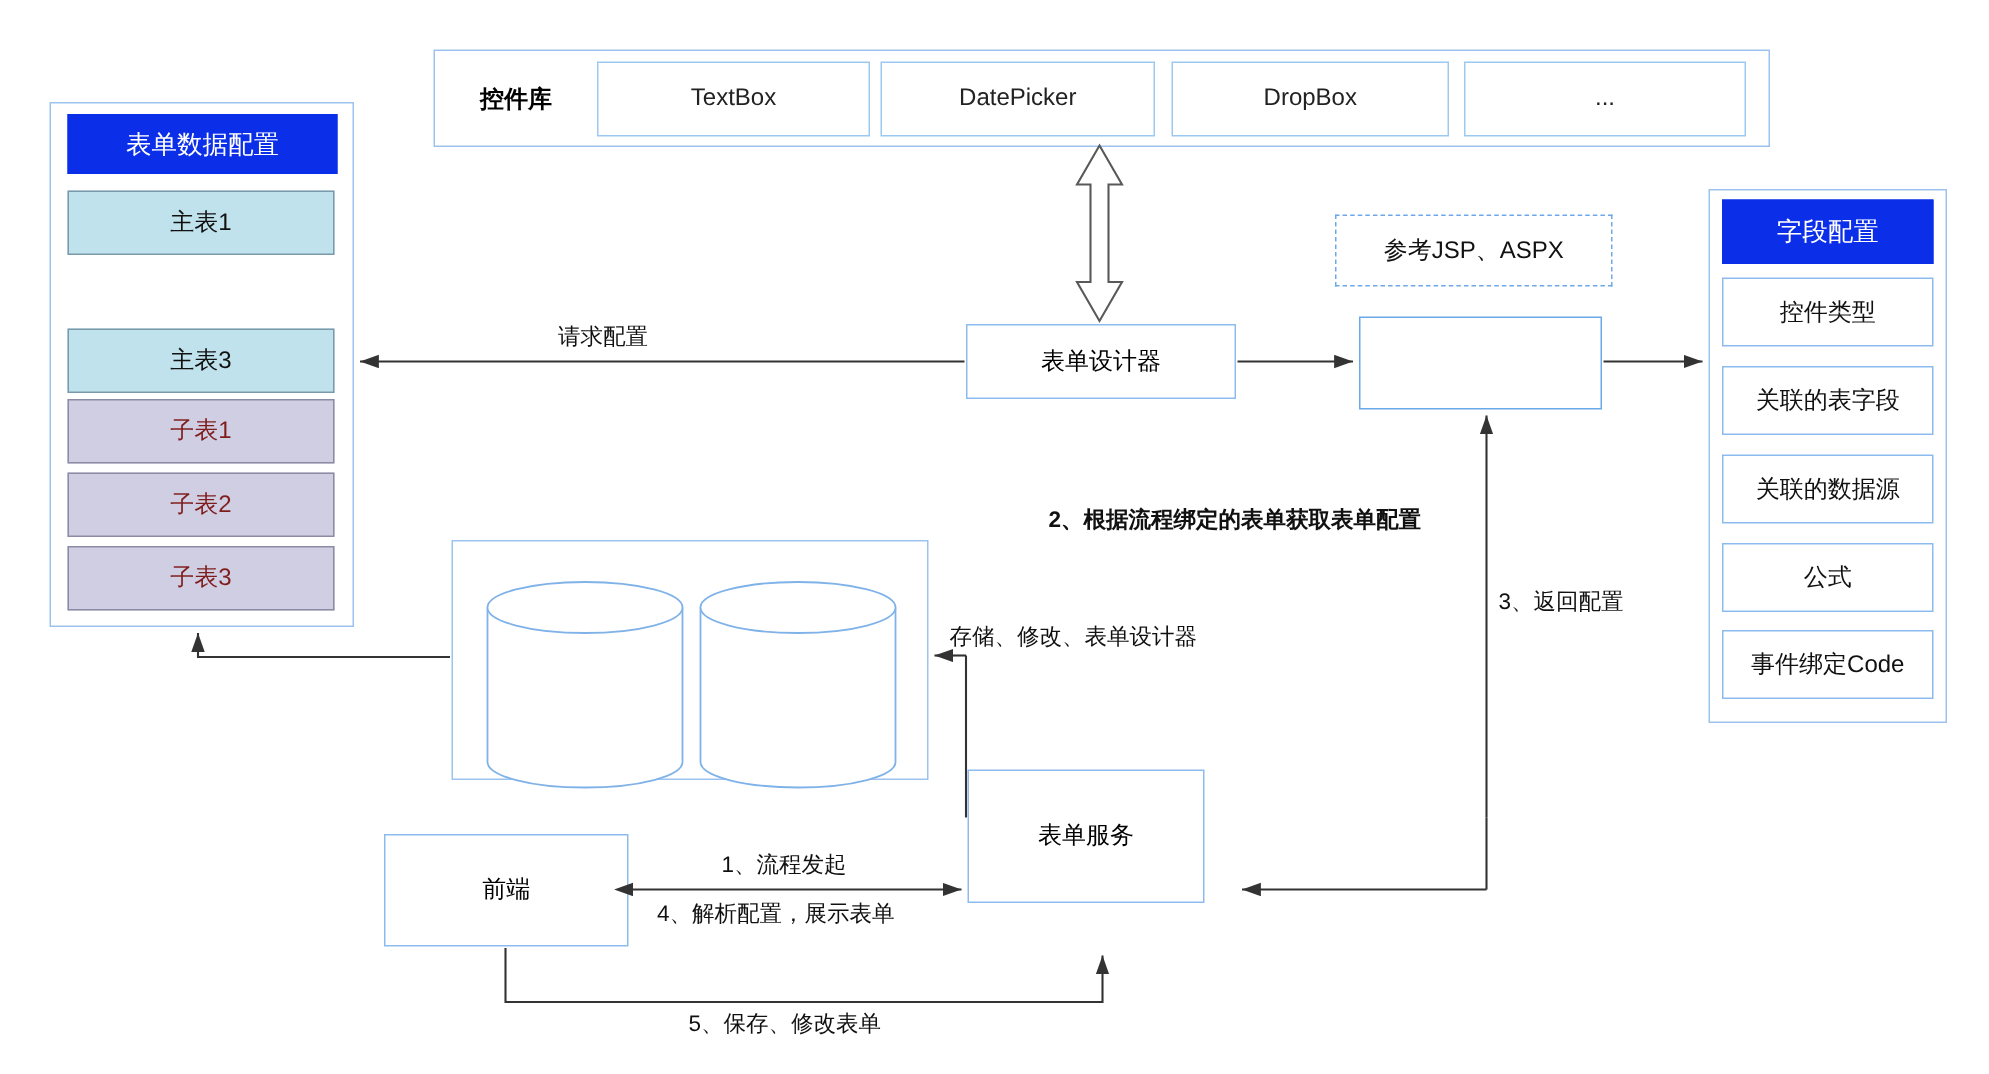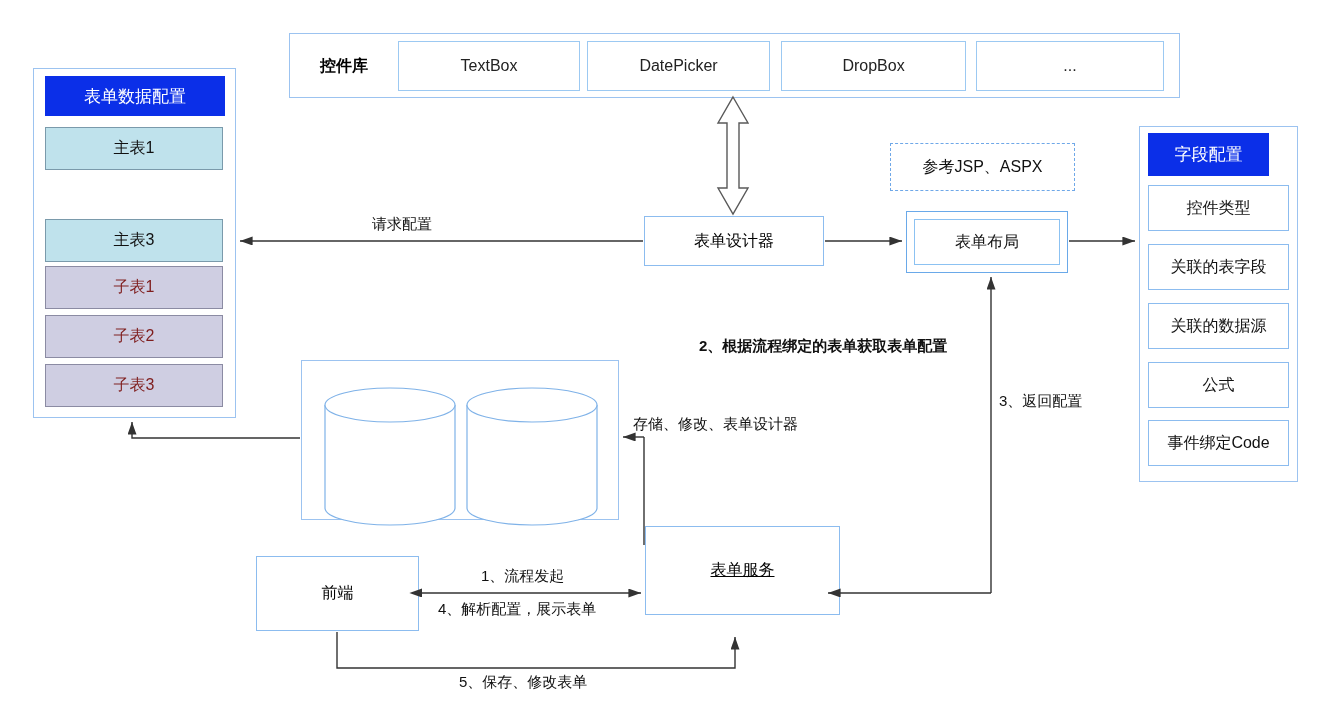--- a/index.html
+++ b/index.html
@@ -141,41 +141,40 @@
   <div class="hdr-blue abs" style="left:45px; top:76px; width:180px; height:40px;">表单数据配置</div>
 
   <div class="row-cyan abs" style="left:45px; top:127px; width:178px; height:43px;text-align:right;">主表1</div>
   <div class="row-cyan abs" style="left:45px; top:219px; width:178px; height:43px;">主表3</div>
 
   <div class="row-lilac abs" style="left:45px; top:266px; width:178px; height:43px;">子表1</div>
   <div class="row-lilac abs" style="left:45px; top:315px; width:178px; height:43px;">子表2</div>
   <div class="row-lilac abs" style="left:45px; top:364px; width:178px; height:43px;">子表3</div>
 
   <div class="panel abs" style="left:1139px; top:126px; width:159px; height:356px;"></div>
-  <div class="hdr-blue abs" style="left:1148px; top:133px; width:121px; height:43px;">字段配置</div>
+  <div class="hdr-blue abs" style="left:1148px; top:133px; width:141px; height:43px;">字段配置</div>
   <div class="field-box abs" style="left:1148px; top:185px; width:141px; height:46px;">控件类型</div>
   <div class="field-box abs" style="left:1148px; top:244px; width:141px; height:46px;">关联的表字段</div>
   <div class="field-box abs" style="left:1148px; top:303px; width:141px; height:46px;">关联的数据源</div>
   <div class="field-box abs" style="left:1148px; top:362px; width:141px; height:46px;">公式</div>
   <div class="field-box abs" style="left:1148px; top:420px; width:141px; height:46px;">事件绑定Code</div>
 
   <div class="dashed-box abs" style="left:890px; top:143px; width:185px; height:48px;">参考JSP、ASPX</div>
 
   <div class="proc-box abs" style="left:644px; top:216px; width:180px; height:50px;">表单设计器</div>
 
   <div class="layout-outer abs" style="left:906px; top:211px; width:162px; height:62px;"></div>
-  <div class="layout-inner abs" style="left:914px; top:219px; width:146px; height:46px;">表单布局</div>
 
   <div class="panel abs" style="left:301px; top:360px; width:318px; height:160px;"></div>
   <div class="db-label abs" style="left:327px; top:448px; width:130px; height:22px;">RDS</div>
   <div class="db-label abs" style="left:468px; top:448px; width:130px; height:22px;">RDS</div>
 
   <div class="proc-box abs" style="left:256px; top:556px; width:163px; height:75px;">前端</div>
 
-  <div class="proc-box abs" style="left:645px; top:526px; width:195px; height:89px;text-decoration:underline;">表单服务</div>
+  <div class="proc-box abs" style="left:645px; top:513px; width:158px; height:89px;">表单服务</div>
 
   <div class="label-text abs" style="left:372px; top:215px;">请求配置</div>
   <div class="label-text abs" style="left:699px; top:337px;font-weight:bold;">2、根据流程绑定的表单获取表单配置</div>
   <div class="label-text abs" style="left:999px; top:392px;">3、返回配置</div>
   <div class="label-text abs" style="left:633px; top:415px;">存储、修改、表单设计器</div>
   <div class="label-text abs" style="left:481px; top:567px;">1、流程发起</div>
   <div class="label-text abs" style="left:438px; top:600px;">4、解析配置，展示表单</div>
   <div class="label-text abs" style="left:459px; top:673px;">5、保存、修改表单</div>
 
   <svg class="overlay" viewBox="0 0 1326 716">

